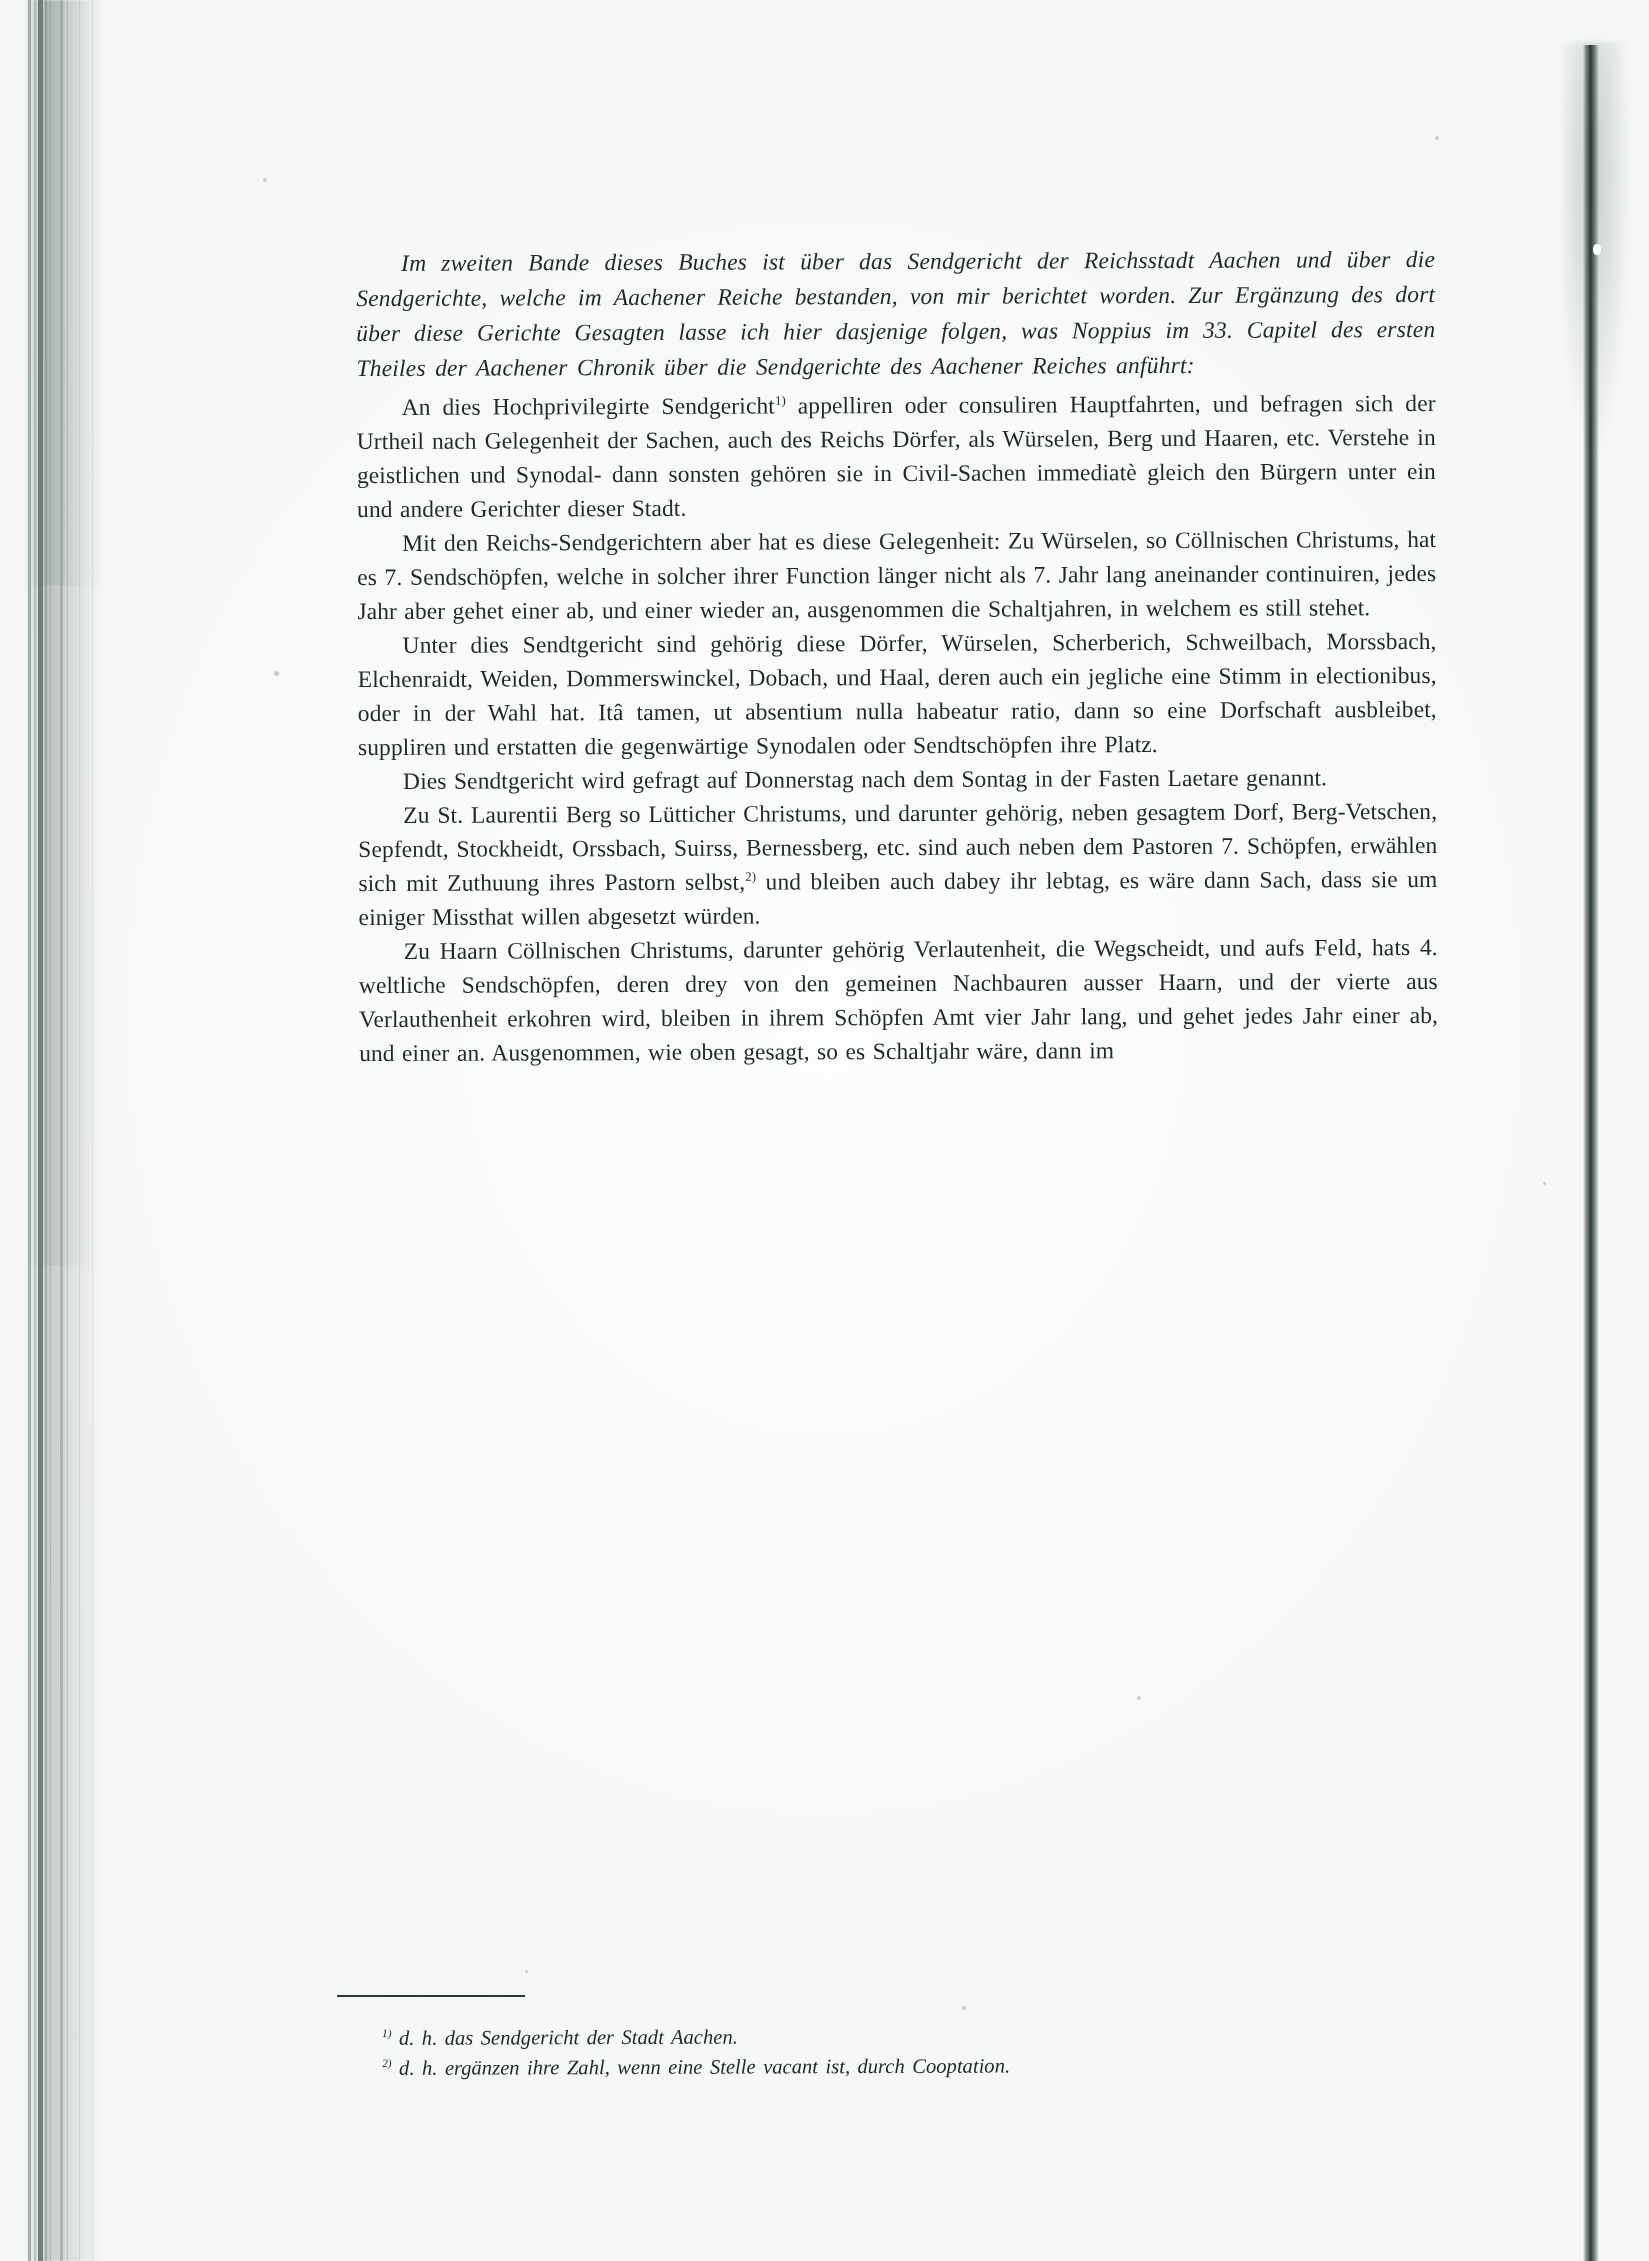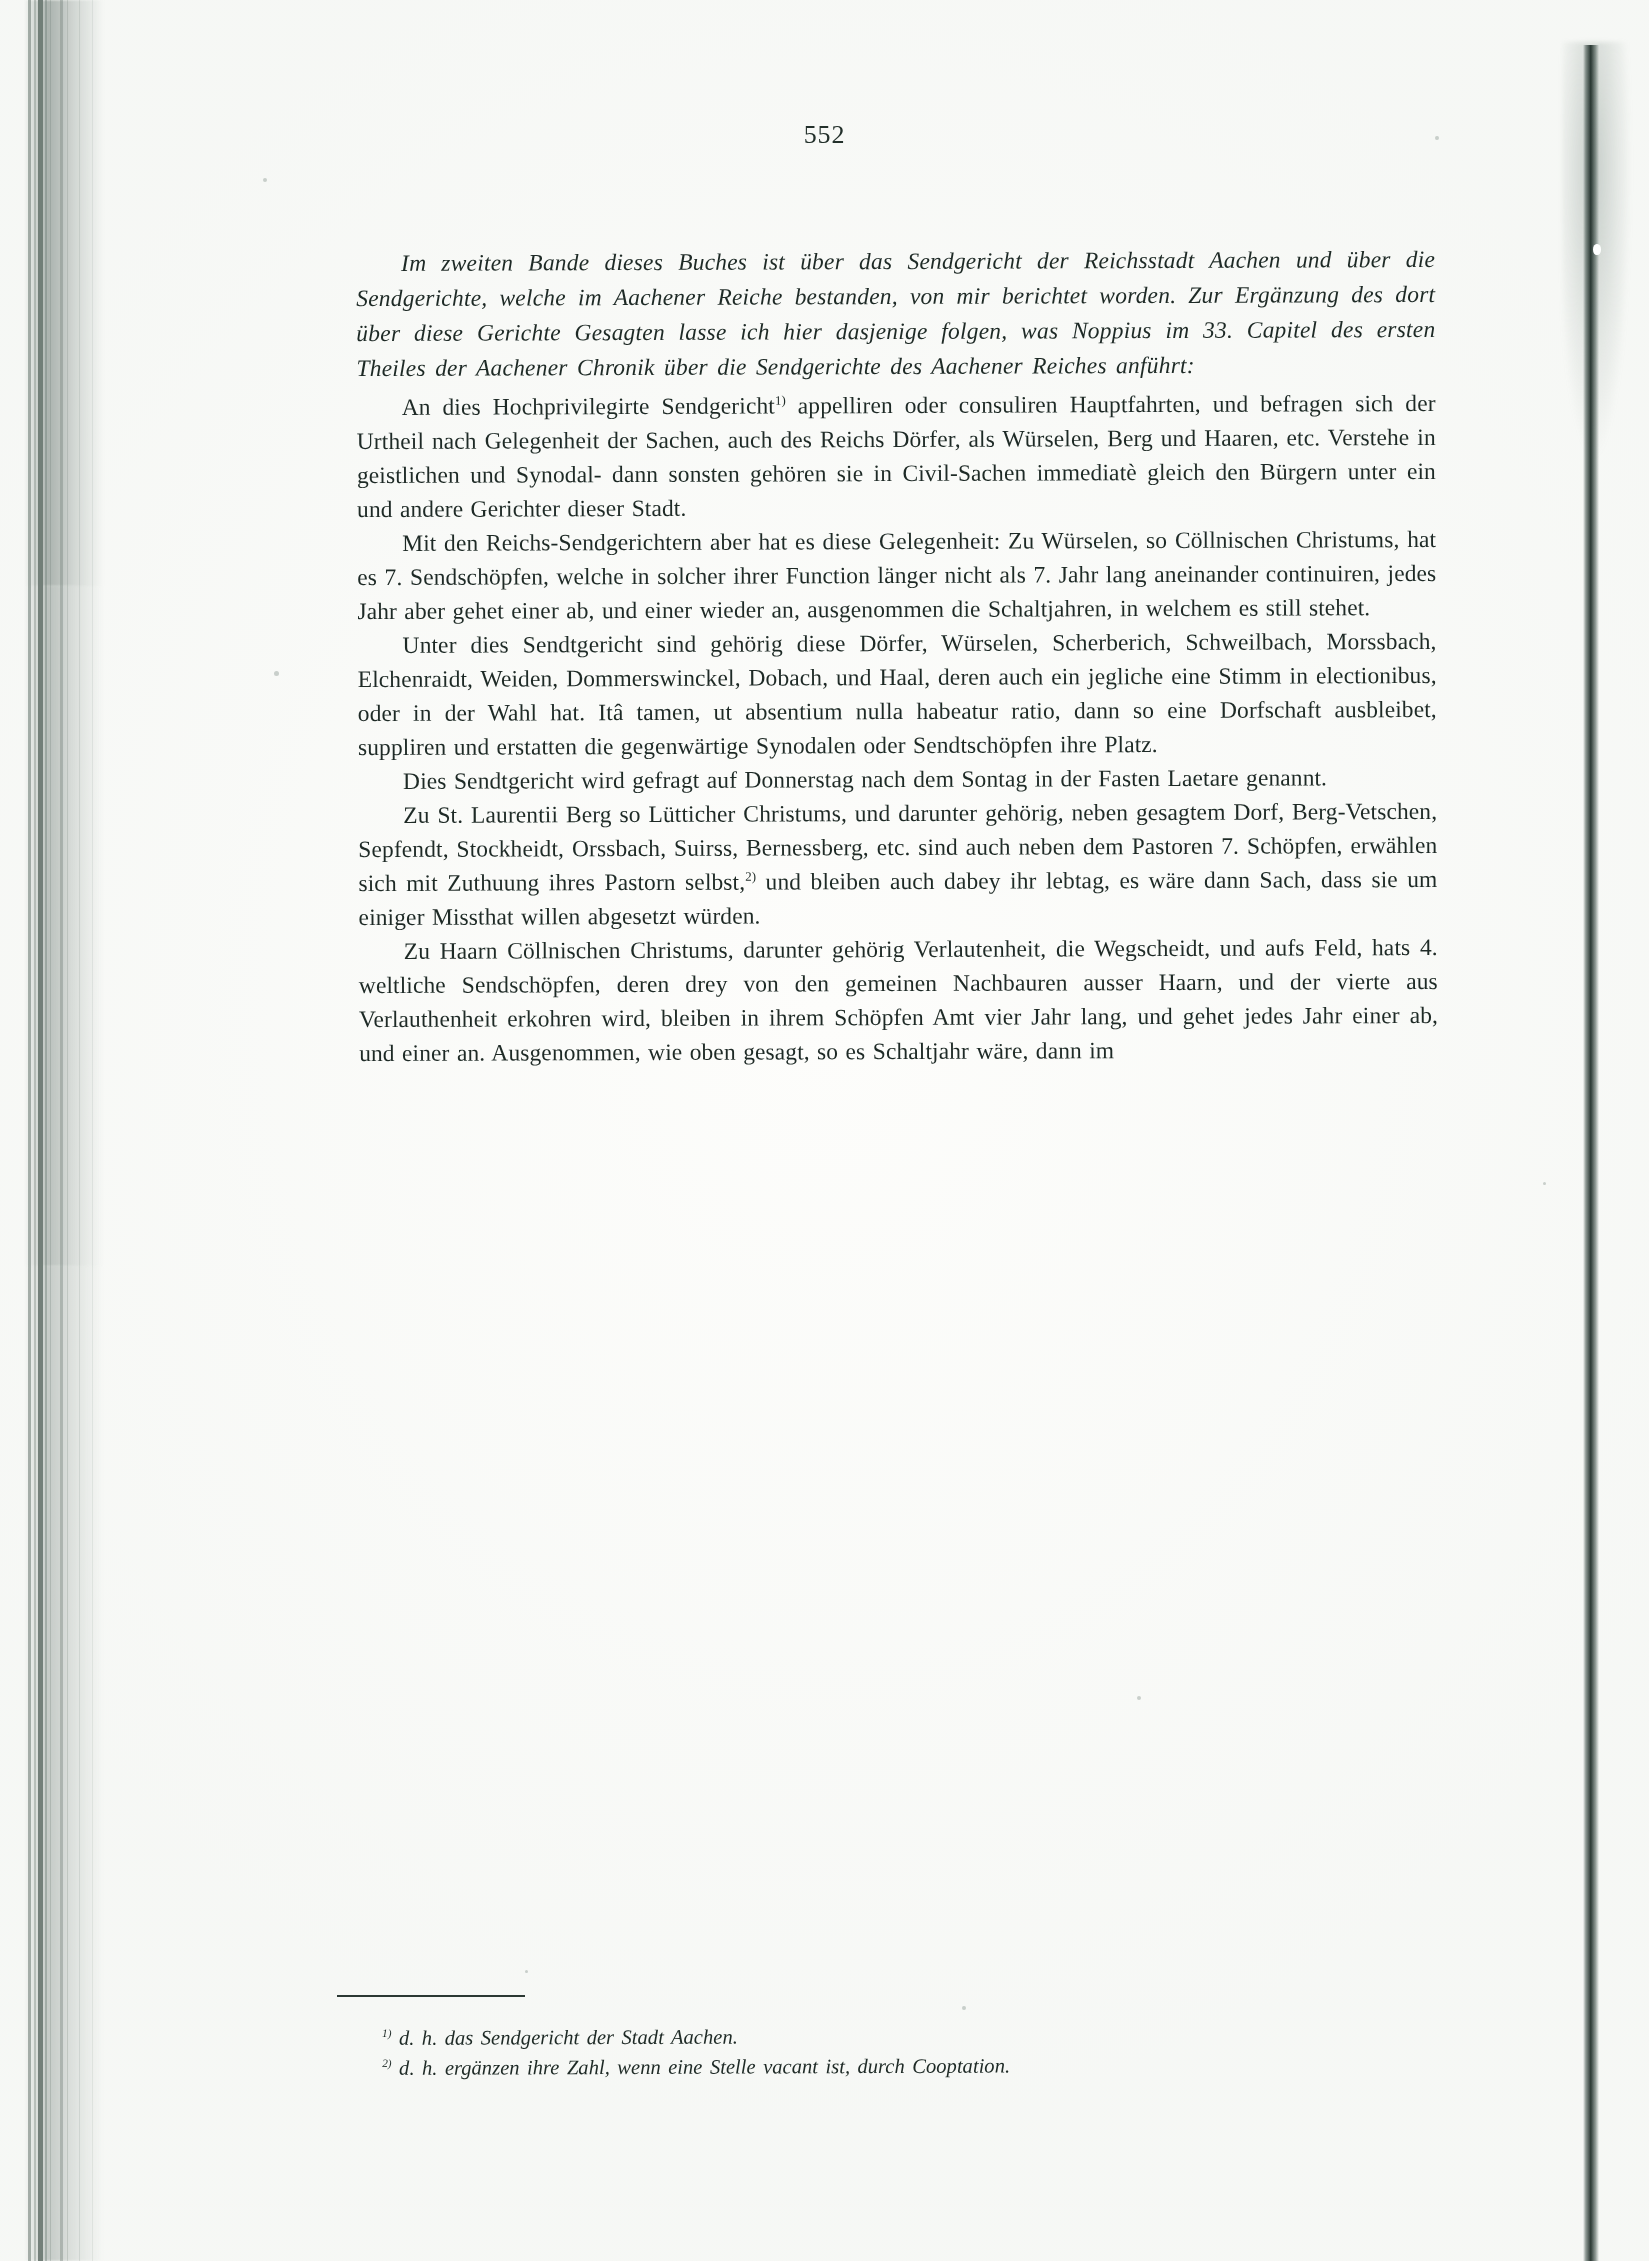--- a/index.html
+++ b/index.html
@@ -207,21 +207,20 @@
   </div>
 
   <div class="speck" style="left:263px; top:178px; width:4.2px; height:4.2px;"></div>
   <div class="speck" style="left:274px; top:671px; width:5.2px; height:5.2px;"></div>
   <div class="speck" style="left:1435px; top:136px; width:3.8px; height:3.8px;"></div>
   <div class="speck" style="left:1543px; top:1182px; width:3.3px; height:3.3px;"></div>
   <div class="speck" style="left:1137px; top:1696px; width:4.2px; height:4.2px;"></div>
   <div class="speck" style="left:962px; top:2006px; width:3.8px; height:3.8px;"></div>
   <div class="speck" style="left:525px; top:1970px; width:3.3px; height:3.3px;"></div>
 
-  <div class="page-number">552</div>
 
   <div class="content skew">
 
     <p class="intro">Im zweiten Bande dieses Buches ist über das Sendgericht der Reichsstadt Aachen und über die Sendgerichte, welche im Aachener Reiche bestanden, von mir berichtet worden. Zur Ergänzung des dort über diese Gerichte Gesagten lasse ich hier dasjenige folgen, was Noppius im 33. Capitel des ersten Theiles der Aachener Chronik über die Sendgerichte des Aachener Reiches anführt:</p>
 
     <p class="body-par"><span>An dies Hochprivilegirte Sendgericht</span><sup>1)</sup><span> appelliren oder consuliren Hauptfahrten, und befragen sich der Urtheil nach Gelegenheit der Sachen, auch des Reichs Dörfer, als Würselen, Berg und Haaren, etc. Verstehe in geistlichen und Synodal- dann sonsten gehören sie in Civil-Sachen immediatè gleich den Bürgern unter ein und andere Gerichter dieser Stadt.</span></p>
 
     <p class="body-par">Mit den Reichs-Sendgerichtern aber hat es diese Gelegenheit: Zu Würselen, so Cöllnischen Christums, hat es 7. Sendschöpfen, welche in solcher ihrer Function länger nicht als 7. Jahr lang aneinander continuiren, jedes Jahr aber gehet einer ab, und einer wieder an, ausgenommen die Schaltjahren, in welchem es still stehet.</p>
 
     <p class="body-par">Unter dies Sendtgericht sind gehörig diese Dörfer, Würselen, Scherberich, Schweilbach, Morssbach, Elchenraidt, Weiden, Dommerswinckel, Dobach, und Haal, deren auch ein jegliche eine Stimm in electionibus, oder in der Wahl hat. Itâ tamen, ut absentium nulla habeatur ratio, dann so eine Dorfschaft ausbleibet, suppliren und erstatten die gegenwärtige Synodalen oder Sendtschöpfen ihre Platz.</p>

